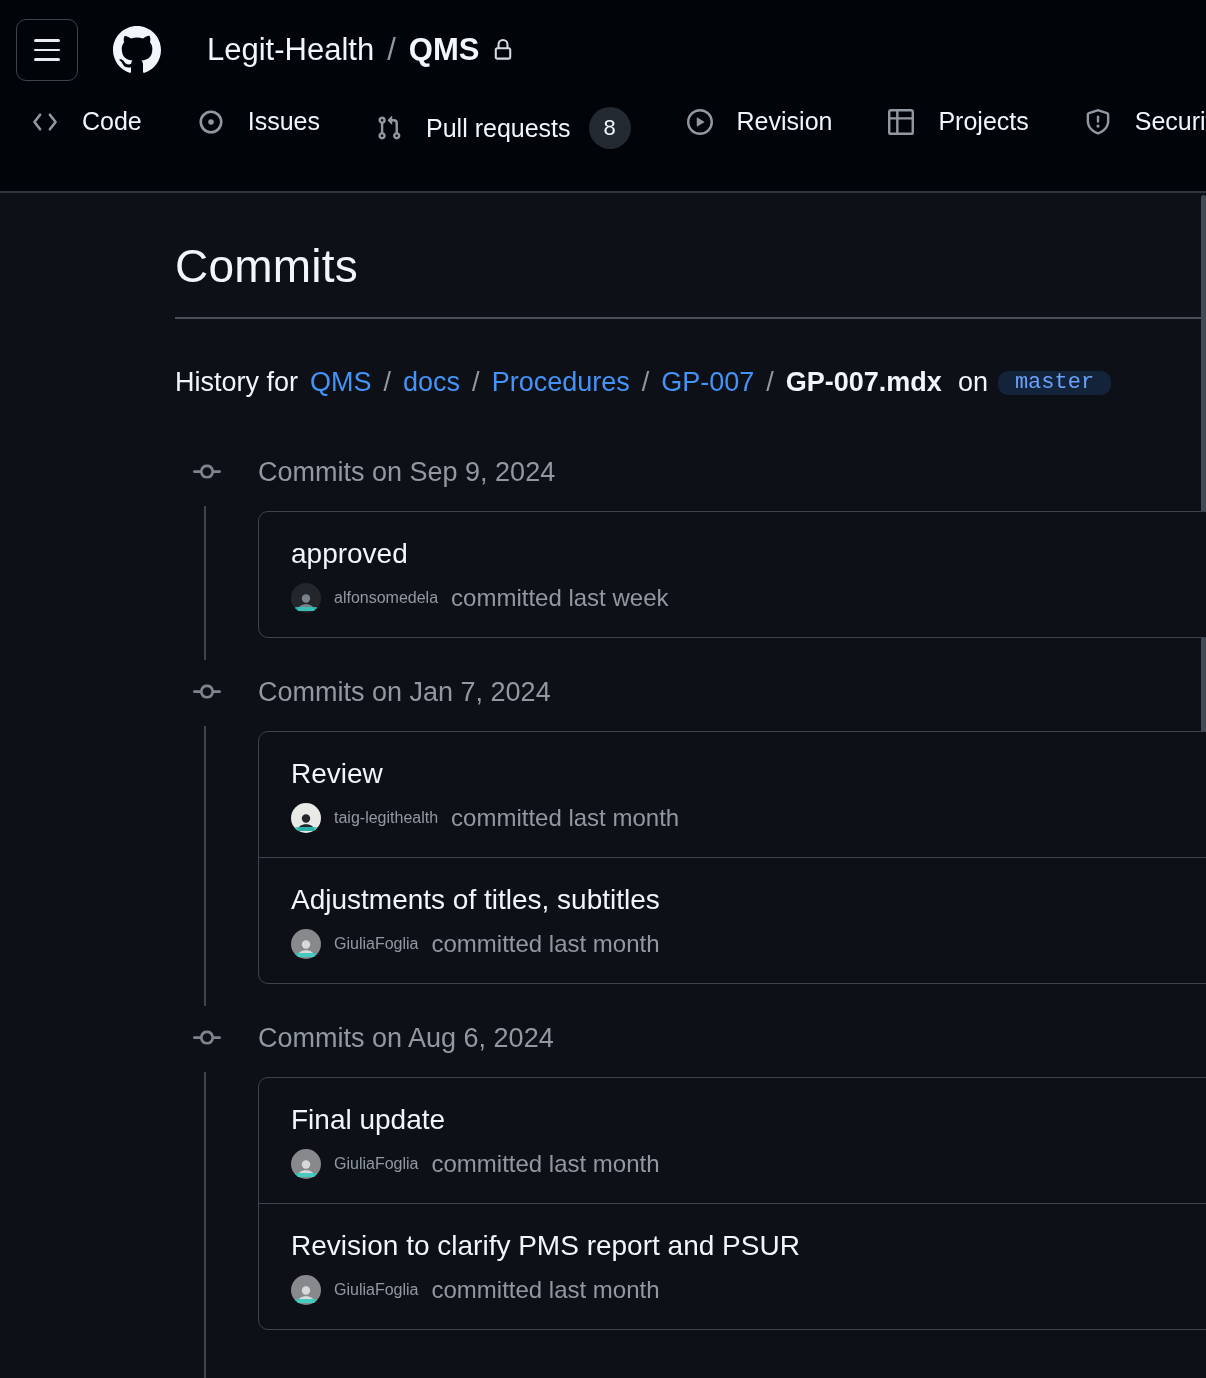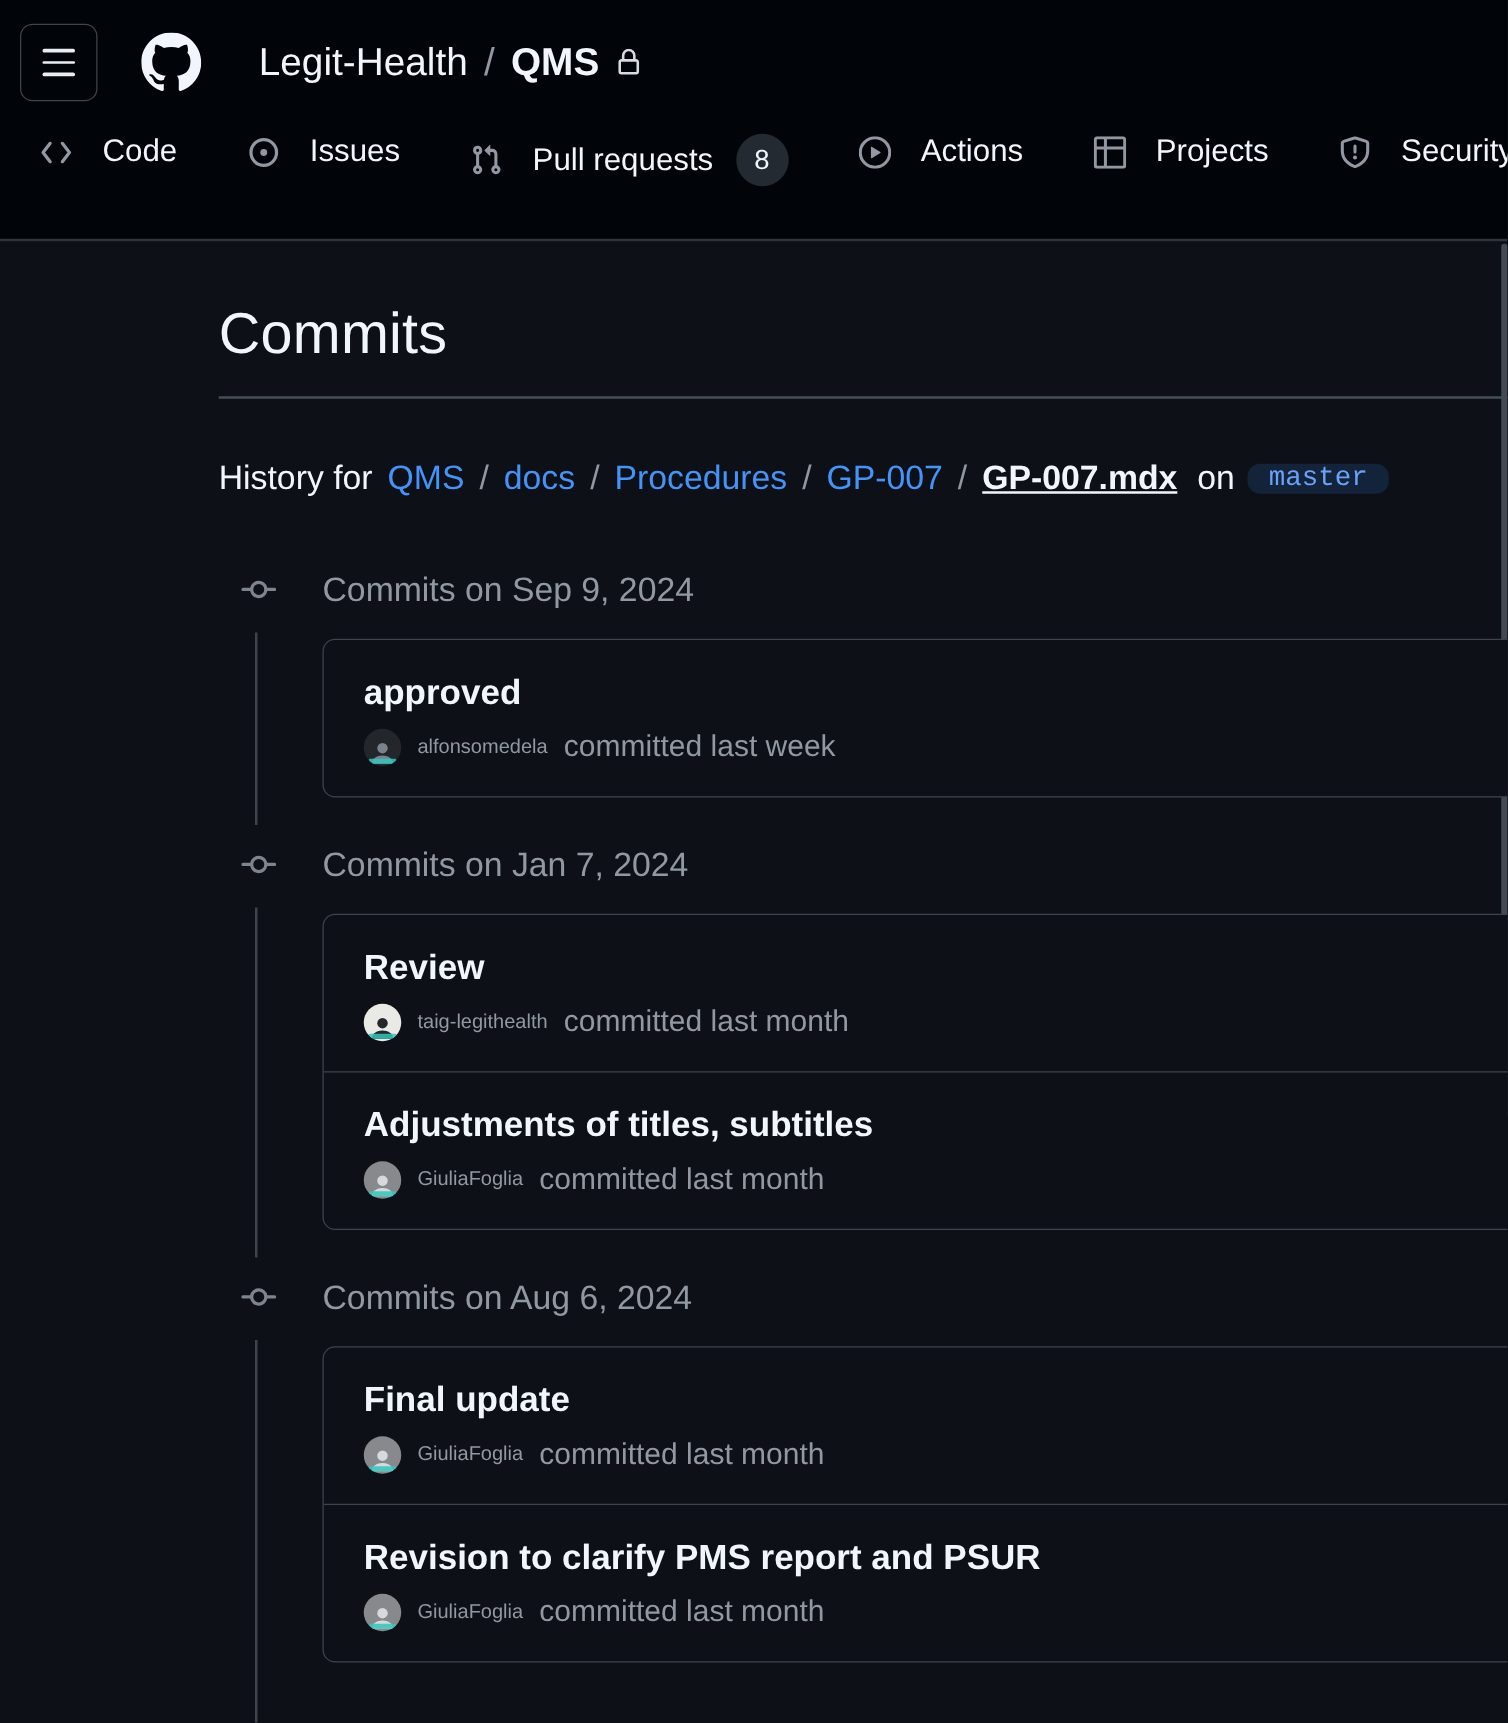--- a/index.html
+++ b/index.html
@@ -48,21 +48,21 @@
   }
 
   
   .main{padding:46px 12px 0 175px;}
   .page-title{font-size:46px;font-weight:500;letter-spacing:.2px;}
   .title-divider{border:none;border-top:2px solid #474e57;margin-top:24px;width:1065px;}
 
   .history-line{margin-top:48px;font-size:27px;display:flex;align-items:center;flex-wrap:nowrap;}
   .history-line .hsep{color:var(--muted);padding:0 12px;}
   .history-line a.hlink{color:var(--link);text-decoration:none;cursor:pointer;}
-  .history-line .hfile{font-weight:700;color:var(--fg);text-decoration:underline;}
+  .history-line .hfile{font-weight:700;color:var(--fg);}
   .history-line .hon{margin:0 10px 0 16px;color:var(--fg);}
   .branch-pill{
     display:inline-flex;align-items:center;height:24px;padding:0 17px;border-radius:10px;
     background:var(--branch-bg);color:var(--branch-fg);
     font-family:"Liberation Mono","DejaVu Sans Mono",monospace;font-size:22px;cursor:default;
   }
 
   .commit-group{position:relative;margin-top:56px;}
   .commit-group + .commit-group{margin-top:36px;}
   .group-header{display:flex;align-items:center;padding-left:18px;height:36px;}
@@ -71,21 +71,21 @@
   .timeline{position:absolute;left:29px;top:52px;bottom:-22px;width:2px;background:var(--border);}
   .commit-group:last-child .timeline{bottom:-60px;}
 
   .commit-card{
     position:relative;z-index:1;
     margin-left:83px;margin-top:21px;width:1010px;
     border:1.5px solid var(--border);border-radius:10px;background:var(--page-bg);
   }
   .commit-row{padding:26px 32px 24px 32px;}
   .commit-row + .commit-row{border-top:1.5px solid var(--border);}
-  .commit-title{font-size:28px;font-weight:700;color:var(--fg);text-decoration:none;display:inline-block;cursor:pointer;}
+  .commit-title{font-size:28px;font-weight:400;color:var(--fg);text-decoration:none;display:inline-block;cursor:pointer;}
   .commit-meta{display:flex;align-items:center;gap:13px;margin-top:13px;}
   .commit-meta .meta-text{color:var(--muted);font-size:24px;}
   .commit-meta a.author{color:var(--muted);font-size:16px;font-weight:500;text-decoration:none;cursor:pointer;}
 
   .avatar{width:30px;height:30px;border-radius:50%;position:relative;overflow:hidden;flex:none;cursor:pointer;}
   .avatar svg{width:24px;height:24px;margin:7px auto 0 auto;}
   .avatar::after{content:"";position:absolute;left:4px;right:4px;bottom:2px;height:4px;background:var(--avatar-strip);opacity:.85;border-radius:1px;}
   .av-dark{background:#23272c;color:#7a828c;}
   .av-light{background:#e9e9e6;color:#23272c;}
   .av-gray{background:#87898c;color:#d8d9db;}
@@ -154,21 +154,21 @@
       </span>
       <span class="tlabel">Pull requests</span>
       <span class="count">8</span>
     </div>
     <div class="tab">
       <span class="ticon">
         <svg width="26" height="26" viewBox="0 0 16 16" fill="currentColor">
             <path d="M8 0a8 8 0 1 1 0 16A8 8 0 0 1 8 0ZM1.5 8a6.5 6.5 0 1 0 13 0 6.5 6.5 0 0 0-13 0Zm4.879-2.773 4.264 2.559a.25.25 0 0 1 0 .428l-4.264 2.559A.25.25 0 0 1 6 10.559V5.442a.25.25 0 0 1 .379-.215Z"></path>
           </svg>
       </span>
-      <span class="tlabel">Actions</span>
+      <span class="tlabel">Revision</span>
     </div>
     <div class="tab">
       <span class="ticon">
         <svg width="26" height="26" viewBox="0 0 16 16" fill="currentColor">
             <path d="M0 1.75C0 .784.784 0 1.75 0h12.5C15.216 0 16 .784 16 1.75v12.5A1.75 1.75 0 0 1 14.25 16H1.75A1.75 1.75 0 0 1 0 14.25ZM6.5 6.5v8h7.75a.25.25 0 0 0 .25-.25V6.5Zm8-1.5V1.75a.25.25 0 0 0-.25-.25H6.5V5Zm-9.5 1.5H1.5v7.75c0 .138.112.25.25.25H5Zm0-1.5V1.5H1.75a.25.25 0 0 0-.25.25V5Z"></path>
           </svg>
       </span>
       <span class="tlabel">Projects</span>
     </div>
     <div class="tab">

